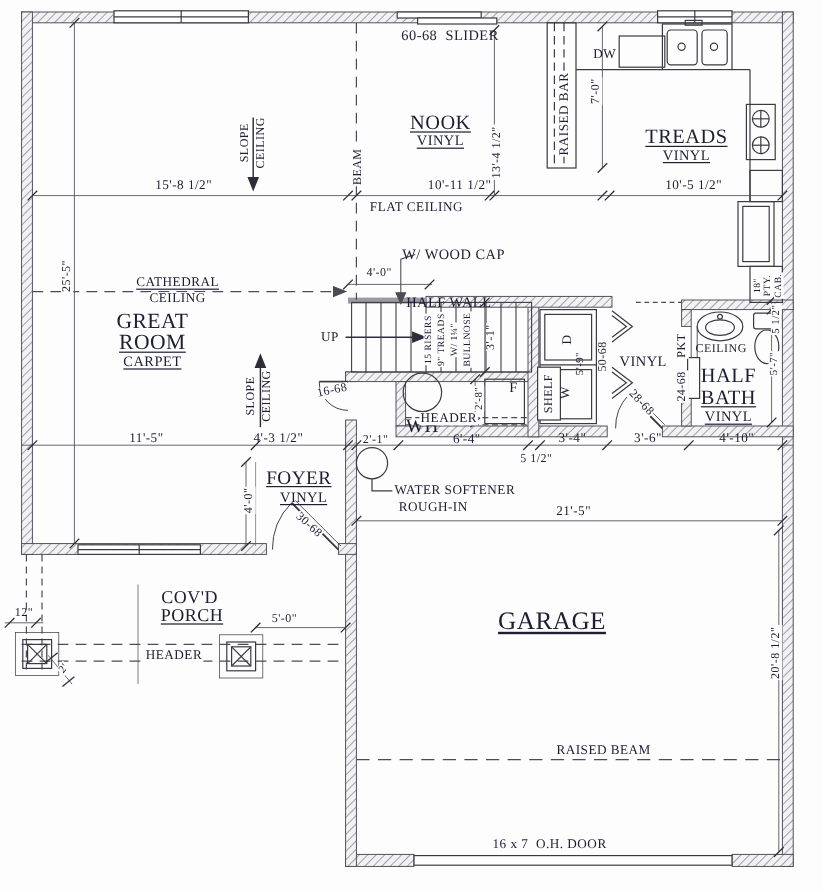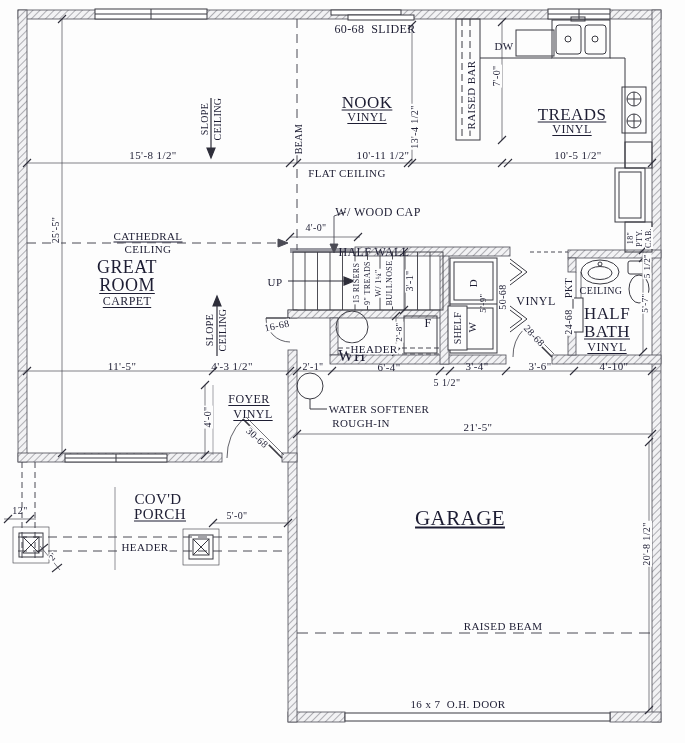--- a/index.html
+++ b/index.html
@@ -359,21 +359,21 @@
     <span class="lbl bg" style="left: 649px; top: 238px; font-size: 8px; transform: translate(-50%, -50%) rotate(-90deg);">CAB.</span>
     <span class="lbl" style="left: 122px; top: 366px; font-size: 11px; transform: translate(-50%, -50%) rotate(0deg);">11'-5"</span>
     <span class="lbl" style="left: 232px; top: 366px; font-size: 11px; transform: translate(-50%, -50%) rotate(0deg);">4'-3 1/2"</span>
     <span class="lbl" style="left: 313px; top: 367px; font-size: 10px; transform: translate(-50%, -50%) rotate(0deg);">2'-1"</span>
     <span class="lbl" style="left: 389px; top: 367px; font-size: 11px; transform: translate(-50%, -50%) rotate(0deg);">6'-4"</span>
     <span class="lbl" style="left: 447px; top: 383px; font-size: 10px; transform: translate(-50%, -50%) rotate(0deg);">5 1/2"</span>
     <span class="lbl" style="left: 477px; top: 366px; font-size: 11px; transform: translate(-50%, -50%) rotate(0deg);">3'-4"</span>
     <span class="lbl" style="left: 540px; top: 366px; font-size: 11px; transform: translate(-50%, -50%) rotate(0deg);">3'-6"</span>
     <span class="lbl" style="left: 614px; top: 366px; font-size: 11px; transform: translate(-50%, -50%) rotate(0deg);">4'-10"</span>
     <span class="lbl bg" style="left: 208px; top: 417px; font-size: 10px; transform: translate(-50%, -50%) rotate(-90deg);">4'-0"</span>
-    <span class="lbl u" style="left: 249px; top: 399px; font-size: 12px; transform: translate(-50%, -50%) rotate(0deg);">FOYER</span>
+    <span class="lbl u" style="left: 249px; top: 399px; font-size: 16px; transform: translate(-50%, -50%) rotate(0deg);">FOYER</span>
     <span class="lbl u" style="left: 253px; top: 414px; font-size: 12px; transform: translate(-50%, -50%) rotate(0deg);">VINYL</span>
     <span class="lbl bg" style="left: 257px; top: 438px; font-size: 10px; transform: translate(-50%, -50%) rotate(42deg);">30-68</span>
     <span class="lbl" style="left: 379px; top: 409px; font-size: 11px; transform: translate(-50%, -50%) rotate(0deg);">WATER SOFTENER</span>
     <span class="lbl" style="left: 361px; top: 423px; font-size: 11px; transform: translate(-50%, -50%) rotate(0deg);">ROUGH-IN</span>
     <span class="lbl" style="left: 478px; top: 427px; font-size: 11px; transform: translate(-50%, -50%) rotate(0deg);">21'-5"</span>
     <span class="lbl" style="left: 158px; top: 499px; font-size: 15px; transform: translate(-50%, -50%) rotate(0deg);">COV'D</span>
     <span class="lbl u" style="left: 160px; top: 514px; font-size: 15px; transform: translate(-50%, -50%) rotate(0deg);">PORCH</span>
     <span class="lbl" style="left: 237px; top: 516px; font-size: 10px; transform: translate(-50%, -50%) rotate(0deg);">5'-0"</span>
     <span class="lbl" style="left: 20px; top: 511px; font-size: 10px; transform: translate(-50%, -50%) rotate(0deg);">12"</span>
     <span class="lbl bg" style="left: 145px; top: 547px; font-size: 11px; transform: translate(-50%, -50%) rotate(0deg);">HEADER</span>

